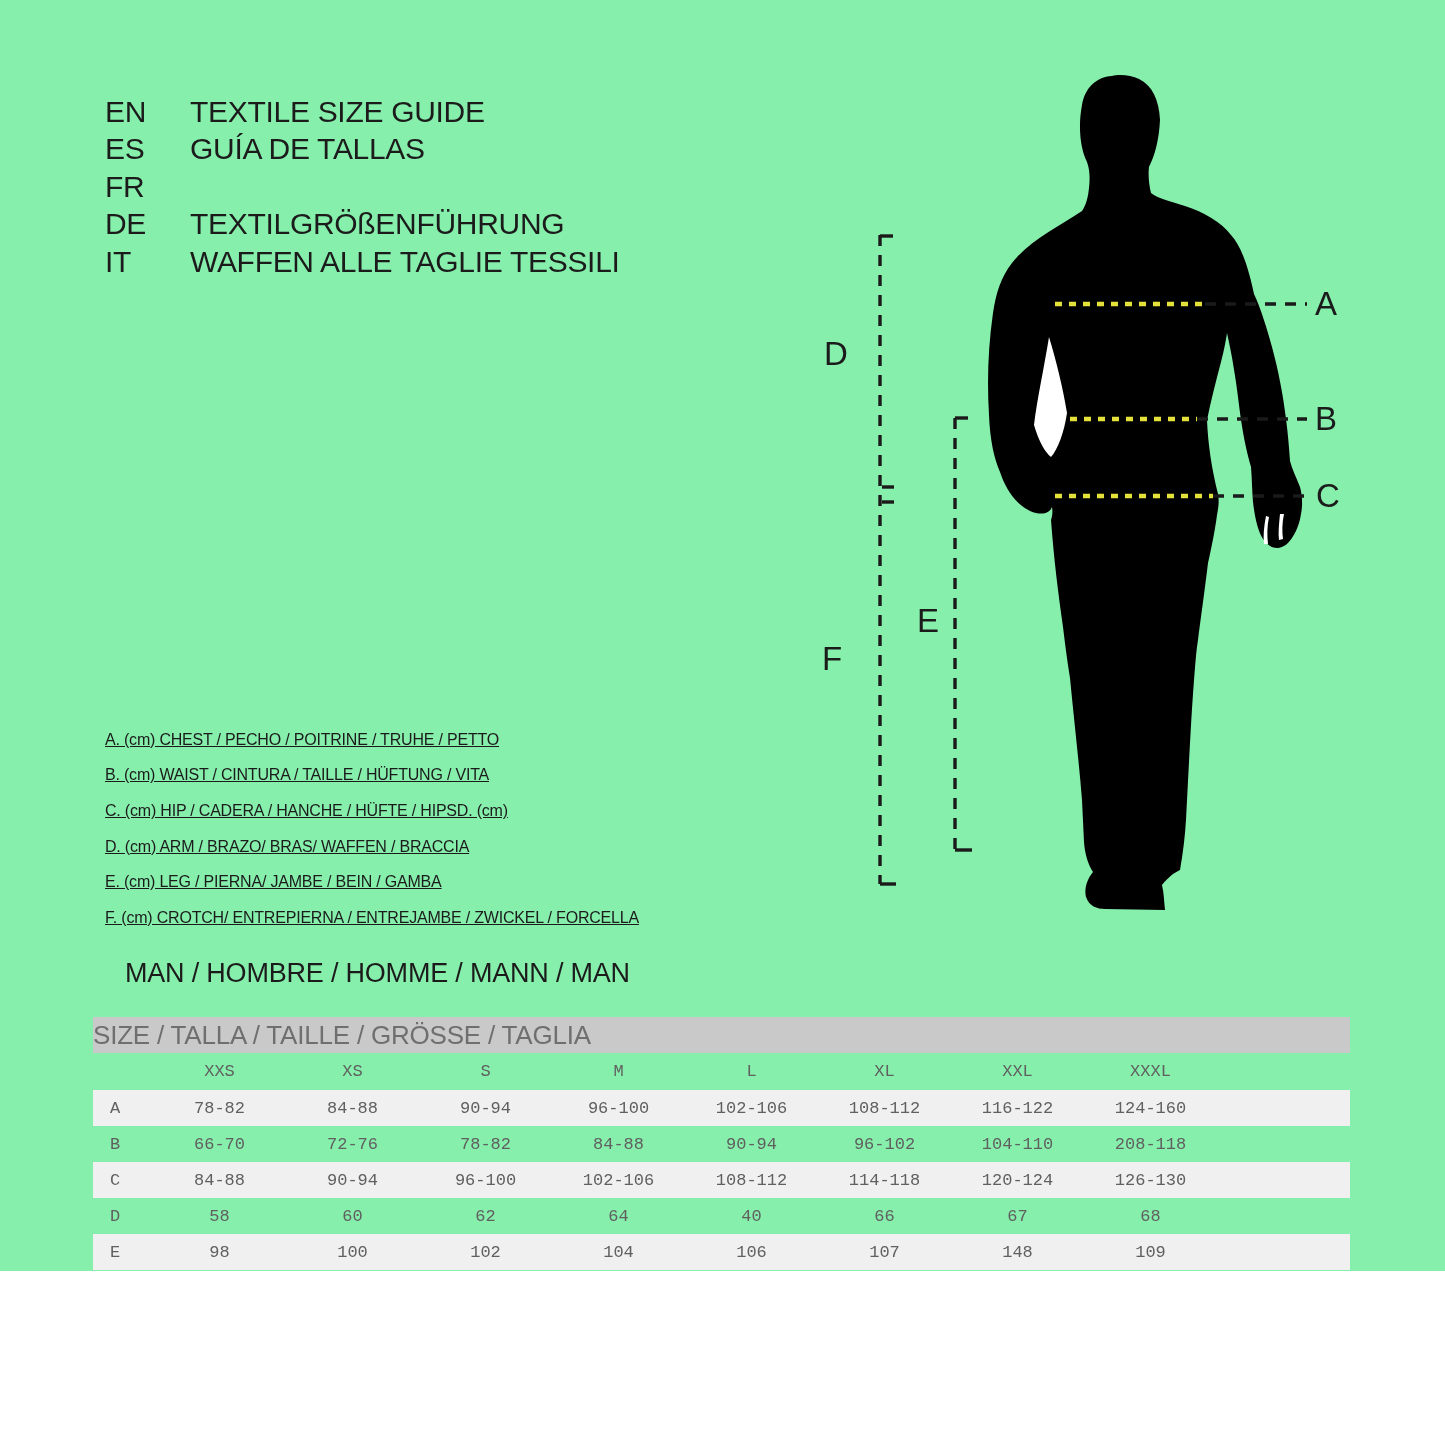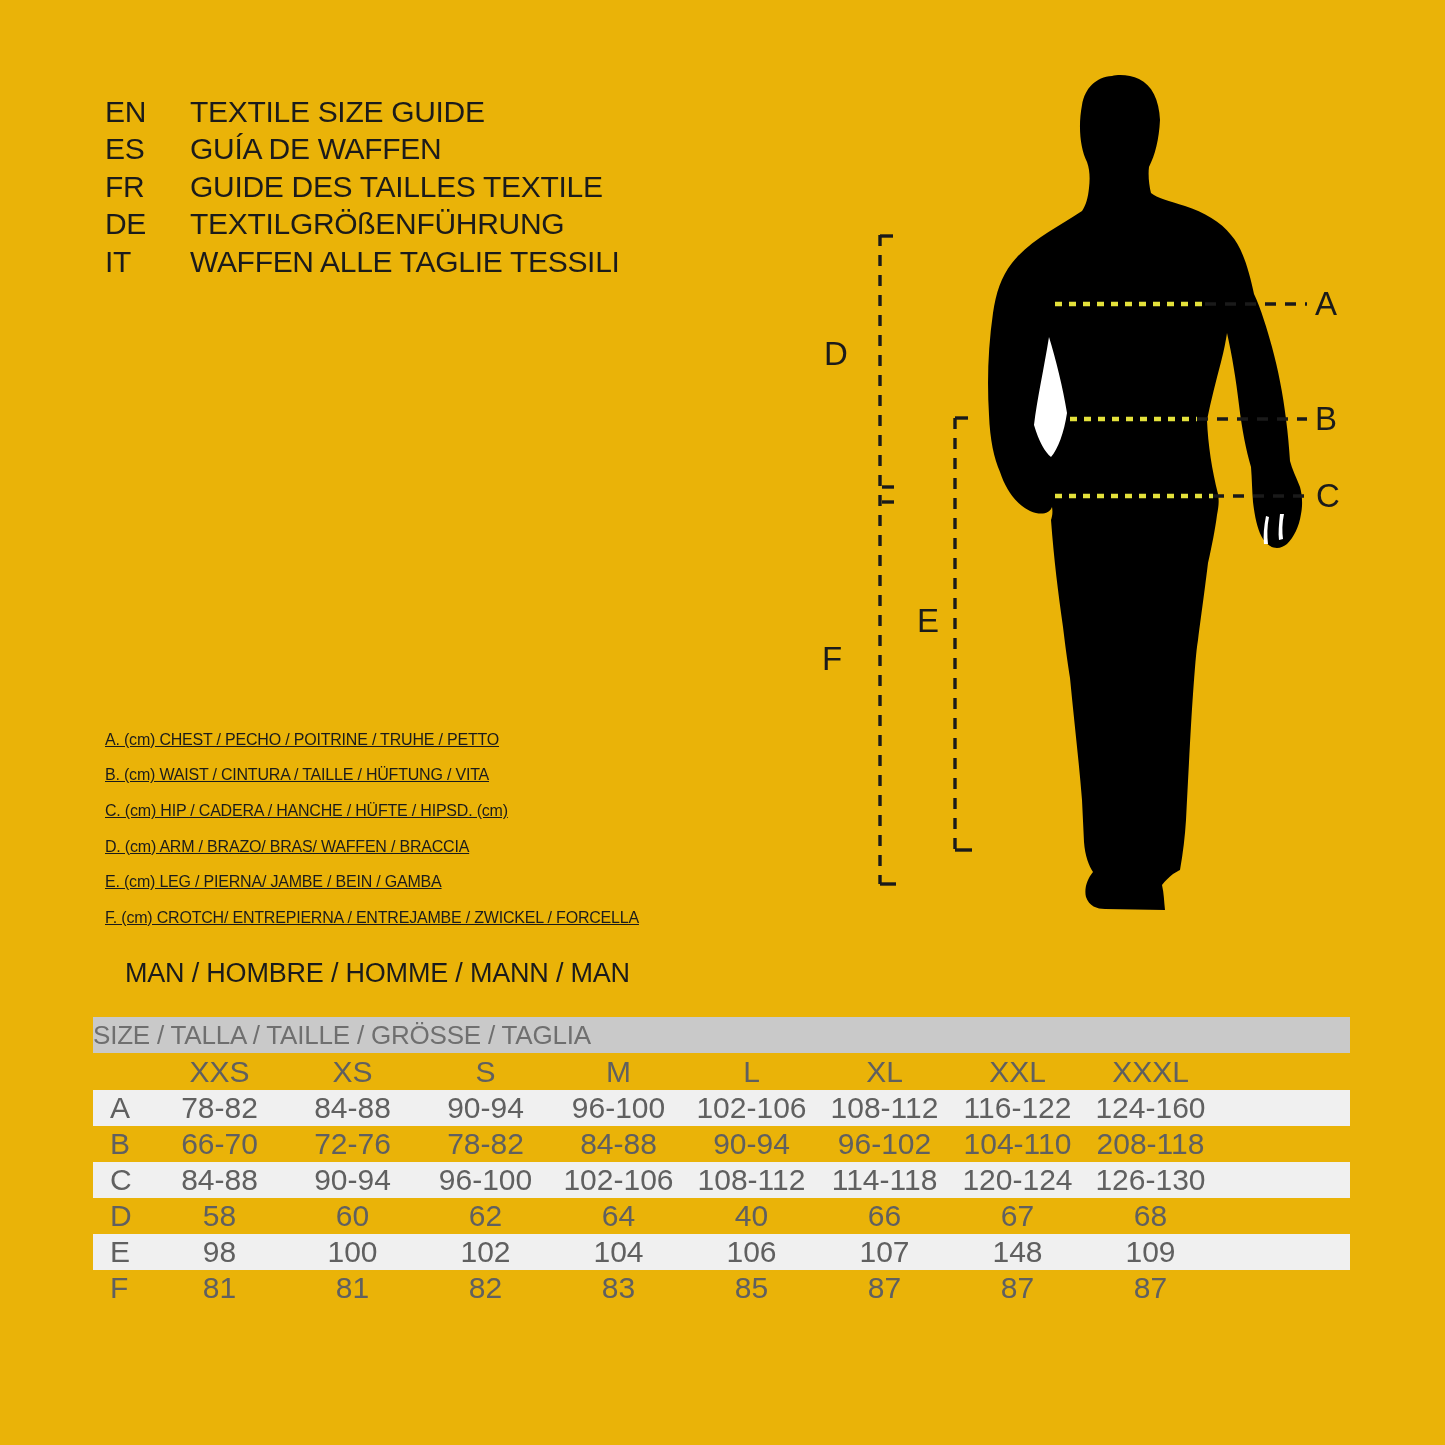--- a/index.html
+++ b/index.html
@@ -7,21 +7,21 @@
     --silhouette-black:#000000;
     --line-black:#1a1a1a;
     --table-header-bg:#c9c9c9;
     --table-header-text:#6f6f6f;
     --table-row-alt-bg:#f0f0f0;
     --table-text:#606060;
     --text-primary:#1b1b1b;
   }
   html,body{margin:0;padding:0;background:#fff;}
   .canvas{
-    position:relative;width:1445px;height:1445px;background:#eab308;overflow:hidden;
+    position:relative;width:1445px;height:1271px;background:#86efac;overflow:hidden;
     font-family:"Liberation Sans", sans-serif;color:var(--text-primary);
   }
   
   .lang-block{position:absolute;left:105px;top:93px;}
   .lang-row{display:flex;height:37.5px;align-items:center;font-size:30px;letter-spacing:-0.3px;}
   .lang-code{width:85px;flex:0 0 85px;}
   
   .legend-block{position:absolute;left:105px;top:722px;}
   .legend-row{height:35.6px;display:flex;align-items:center;font-size:16px;letter-spacing:-0.2px;text-decoration:underline;}
   
@@ -31,43 +31,42 @@
   .silhouette{fill:var(--silhouette-black,#000);}
   .cutout{fill:#ffffff;}
   .black-dash{stroke:var(--line-black,#1a1a1a);stroke-width:3.4;fill:none;stroke-dasharray:11 9;}
   .black-tick{stroke:var(--line-black,#1a1a1a);stroke-width:3.4;fill:none;}
   .yellow-dots{stroke:var(--accent-yellow,#e4e13b);stroke-width:4.4;fill:none;stroke-dasharray:7 7;}
   .measure-label{position:absolute;font-size:33px;line-height:33px;color:var(--text-primary);}
   
   .size-table{position:absolute;left:93px;top:1017px;width:1257px;color:var(--table-text,#606060);}
   .table-title-bar{height:36px;line-height:36px;background:var(--table-header-bg,#c9c9c9);
     color:var(--table-header-text,#6f6f6f);font-size:26px;box-sizing:border-box;letter-spacing:-0.2px;}
-  .t-row{display:grid;grid-template-columns:60px repeat(8,133px) 1fr;height:36px;align-items:center;font-size:30px;}
+  .t-row{display:grid;grid-template-columns:60px repeat(8,133px) 1fr;height:36px;align-items:center;font-size:17px;font-family:Liberation Mono, monospace;}
   .t-row.cols{height:37px;}
   .t-row .cell{text-align:center;}
   .t-row .rlabel{text-align:left;padding-left:17px;}
   .t-row.alt{background:var(--table-row-alt-bg,#f0f0f0);}
 </style>
 </head>
 <body>
 
 <div class="canvas">
 
   <div class="lang-block">
       <div class="lang-row">
         <div class="lang-code">EN</div>
         <div class="lang-label">TEXTILE SIZE GUIDE</div>
       </div>
       <div class="lang-row">
         <div class="lang-code">ES</div>
-        <div class="lang-label">GUÍA DE WAFFEN</div>
+        <div class="lang-label">GUÍA DE TALLAS</div>
       </div>
       <div class="lang-row">
         <div class="lang-code">FR</div>
-        <div class="lang-label">GUIDE DES TAILLES TEXTILE</div>
       </div>
       <div class="lang-row">
         <div class="lang-code">DE</div>
         <div class="lang-label">TEXTILGRÖßENFÜHRUNG</div>
       </div>
       <div class="lang-row">
         <div class="lang-code">IT</div>
         <div class="lang-label">WAFFEN ALLE TAGLIE TESSILI</div>
       </div>
     </div>

